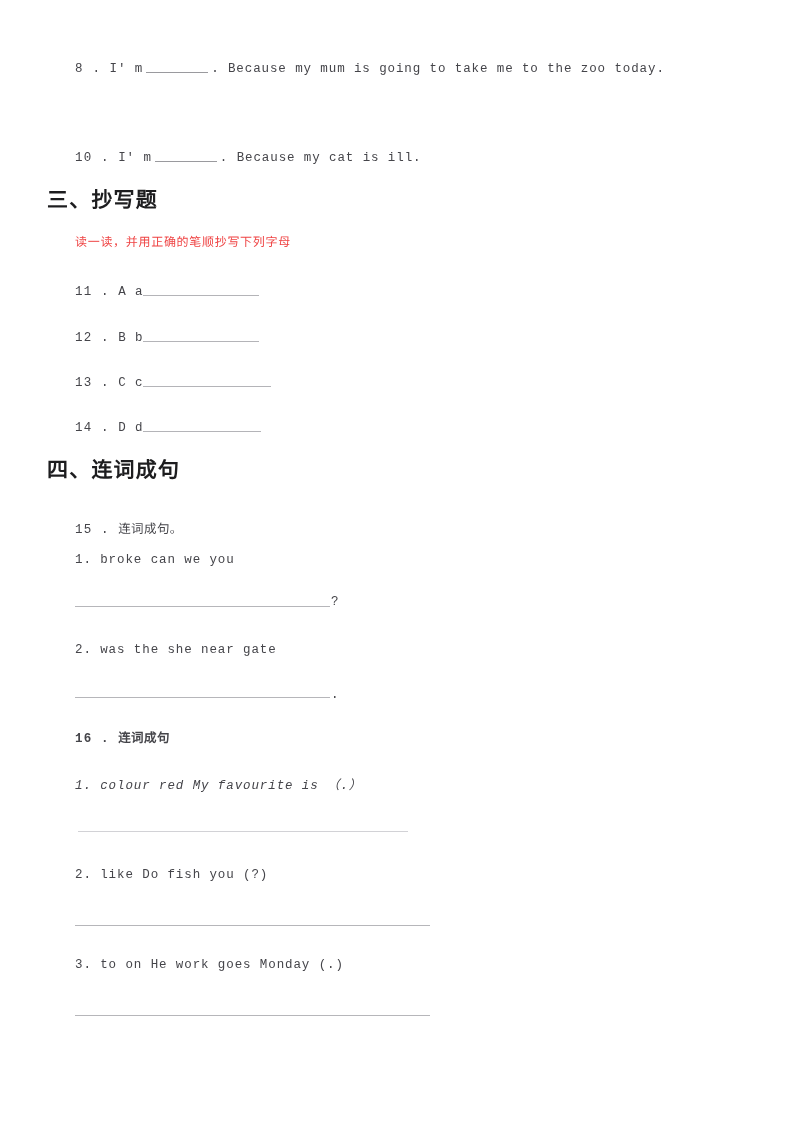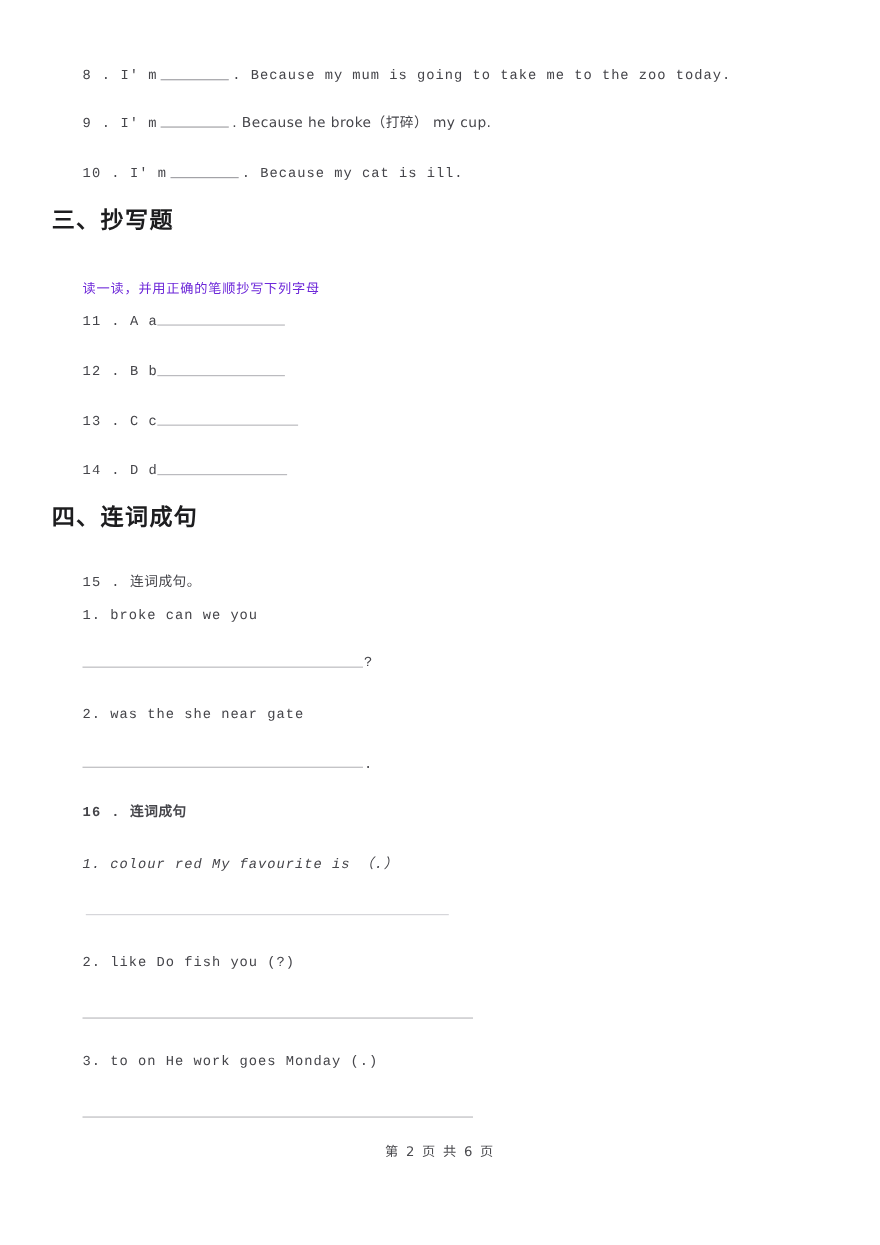--- a/index.html
+++ b/index.html
@@ -75,24 +75,23 @@
     line-height: 1;
   }
 
   
   .instruction {
     position: absolute;
     left: 75px;
     font-family: "DejaVu Sans", "Liberation Sans", sans-serif;
     font-size: 12px;
     letter-spacing: 0.7px;
-    color: #6d28d9;
-    white-space: nowrap;
-    line-height: 1;
-    margin-top: 20px;
+    color: #ef4444;
+    white-space: nowrap;
+    line-height: 1;
   }
 
   
   .answer-rule {
     position: absolute;
     border-bottom: 1px solid #b6b6ba;
     height: 0;
   }
   .answer-rule.thick {
     border-bottom: 1px solid #d2d2d6;
@@ -121,24 +120,20 @@
 </head>
 <body>
 
 <div class="page">
 
   <div class="q-line" style="top:61px;">
     <span class="num">8 .</span>
     <span>I' m</span><span class="inline-blank"></span><span>. Because my mum is going to take me to the zoo today.</span>
   </div>
 
-  <div class="q-line" style="top:104px;">
-    <span class="num">9 .</span>
-    <span>I' m</span><span class="inline-blank"></span><span class="cn">. Because he broke（打碎） my cup.</span>
-  </div>
 
   <div class="q-line" style="top:150px;">
     <span class="num">10 .</span>
     <span>I' m</span><span class="inline-blank"></span><span>. Because my cat is ill.</span>
   </div>
 
   <div class="section-title" style="top:190px;">三、抄写题</div>
 
   <div class="instruction" style="top:236px;">读一读，并用正确的笔顺抄写下列字母</div>
 
@@ -199,15 +194,14 @@
     <span>like  Do  fish  you  (?)</span>
   </div>
   <div class="answer-rule" style="left:75px; top:925px; width:355px;"></div>
 
   <div class="q-line" style="top:959px;">
     <span>3.</span>
     <span>to  on  He  work  goes  Monday (.)</span>
   </div>
   <div class="answer-rule" style="left:75px; top:1015px; width:355px;"></div>
 
-  <div class="footer" style="top:1037px;">第 2 页 共 6 页</div>
 
 </div>
 
 </body></html>

